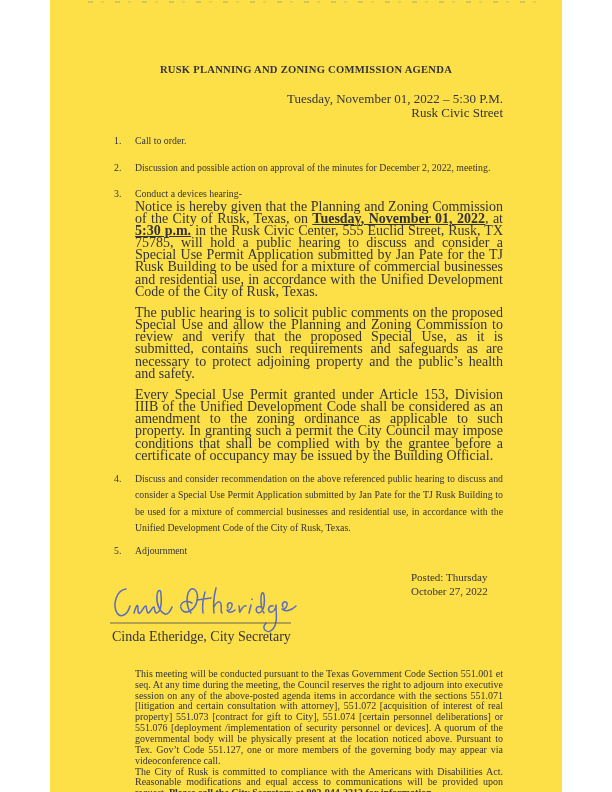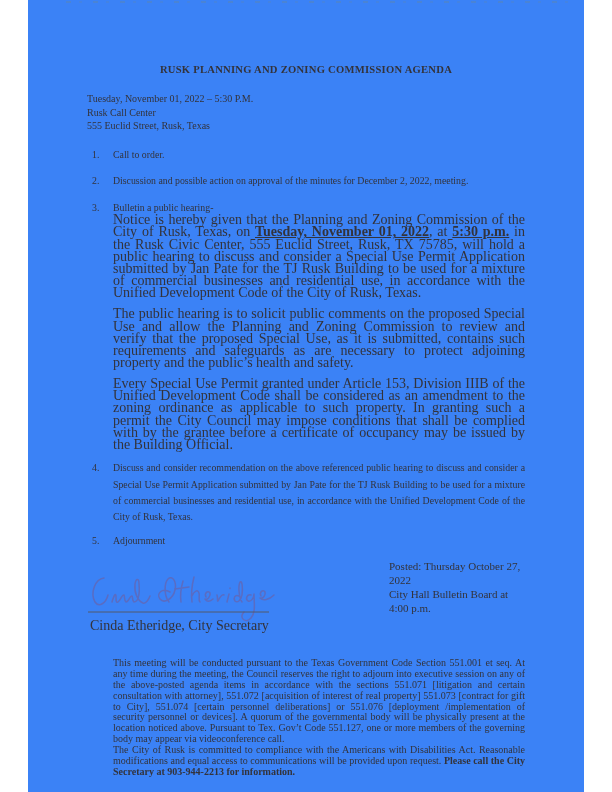--- a/index.html
+++ b/index.html
@@ -1,40 +1,40 @@
 <!DOCTYPE html>
 <html><head>
 <meta charset="utf-8">
 <style>
   html,body { margin:0; padding:0; background:#ffffff; }
   .page {
     position:relative;
-    width:556px; height:792px;
+    width:512px; height:792px;
     margin:0 auto;
-    background:#3b82f6;
+    background:#fde047;
     font-family:"Liberation Serif", serif;
     color:#33333b;
     overflow:hidden;
     box-sizing:border-box;
   }
   .scan-marks {
     position:absolute; top:1px; left:38px; right:16px; height:2px;
     background:repeating-linear-gradient(90deg,
       rgba(110,135,135,0.30) 0 5px, transparent 5px 13px,
       rgba(110,135,135,0.18) 13px 16px, transparent 16px 27px);
   }
   .content { padding:64px 59px 0 85px; }
 
   .doc-title {
     font-size:10.6px; font-weight:bold; letter-spacing:0.25px;
     text-align:center; margin:0 0 0 -26px;
   }
   .datetime-block {
-    text-align:left; margin:17px 0 0 -26px;
-    font-size:10px; line-height:13.6px;
+    text-align:right; margin:17px 0 0 -26px;
+    font-size:13px; line-height:13.6px;
   }
 
   .agenda-item {
     display:flex; font-size:9.8px; line-height:12.5px; margin-top:14px;
   }
   .agenda-item .num { flex:0 0 21px; margin-left:-21px; }
   .agenda-item .txt { flex:1; }
   .agenda-item.multiline { line-height:16.4px; }
   .agenda-item.multiline .txt { text-align:justify; }
 
@@ -68,56 +68,54 @@
 
 <div class="page">
   <div class="scan-marks"></div>
 
   <div class="content">
 
     <div class="doc-title">RUSK PLANNING AND ZONING COMMISSION AGENDA</div>
 
     <div class="datetime-block">
       <div>Tuesday, November 01, 2022 – 5:30 P.M.</div>
-      <div>Rusk Call Center</div>
-      <div>555 Euclid Street, Rusk, Texas</div>
+      <div>Rusk Civic Street</div>
     </div>
 
     <div class="agenda-item" style="margin-top:16px">
       <span class="num">1.</span>
       <span class="txt">Call to order.</span>
     </div>
     <div class="agenda-item">
       <span class="num">2.</span>
       <span class="txt">Discussion and possible action on approval of the minutes for December 2, 2022, meeting.</span>
     </div>
     <div class="agenda-item">
       <span class="num">3.</span>
-      <span class="txt">Bulletin a public hearing-</span>
+      <span class="txt">Conduct a devices hearing-</span>
     </div>
 
     <div>
       <p class="notice-para"><span>Notice is hereby given that the Planning and Zoning Commission of the City of Rusk, Texas, on </span><span class="bu">Tuesday, November 01, 2022</span><span>, at </span><span class="bu">5:30 p.m.</span><span> in the Rusk Civic Center, 555 Euclid Street, Rusk, TX 75785, will hold a public hearing to discuss and consider a Special Use Permit Application submitted by Jan Pate for the TJ Rusk Building to be used for a mixture of commercial businesses and residential use, in accordance with the Unified Development Code of the City of Rusk, Texas.</span></p>
       <p class="notice-para">The public hearing is to solicit public comments on the proposed Special Use and allow the Planning and Zoning Commission to review and verify that the proposed Special Use, as it is submitted, contains such requirements and safeguards as are necessary to protect adjoining property and the public’s health and safety.</p>
       <p class="notice-para">Every Special Use Permit granted under Article 153, Division IIIB of the Unified Development Code shall be considered as an amendment to the zoning ordinance as applicable to such property. In granting such a permit the City Council may impose conditions that shall be complied with by the grantee before a certificate of occupancy may be issued by the Building Official.</p>
     </div>
 
     <div class="agenda-item multiline" style="margin-top:8px">
       <span class="num">4.</span>
       <span class="txt">Discuss and consider recommendation on the above referenced public hearing to discuss and consider a Special Use Permit Application submitted by Jan Pate for the TJ Rusk Building to be used for a mixture of commercial businesses and residential use, in accordance with the Unified Development Code of the City of Rusk, Texas.</span>
     </div>
     <div class="agenda-item" style="margin-top:9px">
       <span class="num">5.</span>
       <span class="txt">Adjournment</span>
     </div>
 
     <div class="closing">
       <div class="posted">
         <div>Posted: Thursday October 27, 2022</div>
-        <div>City Hall Bulletin Board at 4:00 p.m.</div>
       </div>
 
       <div class="sig-wrap" role="img" aria-label="Cinda Etheridge">
         <svg width="190" height="56" viewBox="0 0 190 56">
           <g fill="none" stroke="#5a6cc2" stroke-width="1.5" stroke-linecap="round" stroke-linejoin="round">
             <path d="M18,10 C9,11 4,25 9,34 C13,40 20,35 22,27"></path>
             <path d="M26,34 C28,27 30,24 30,29 C30,32 30,35 32,34 C35,32 36,26 38,27 C39,29 38,33 40,34 C43,34 44,27 46,28 C47,29 46,33 48,34 C52,34 54,27 53,16 C53,10 50,10 49,16 C48,25 52,33 57,35 C60,36 63,31 64,28"></path>
             <path d="M84,24 C76,19 70,26 74,31 C78,36 87,31 89,22 C91,13 86,7 82,11 C78,15 78,28 83,34"></path>
             <path d="M97,13 C95,20 94,28 95,34 M89,21 L103,19"></path>
             <path d="M108,9 C106,17 105,27 106,34 M106,28 C108,23 112,21 113,25 C114,28 112,32 114,34"></path>

